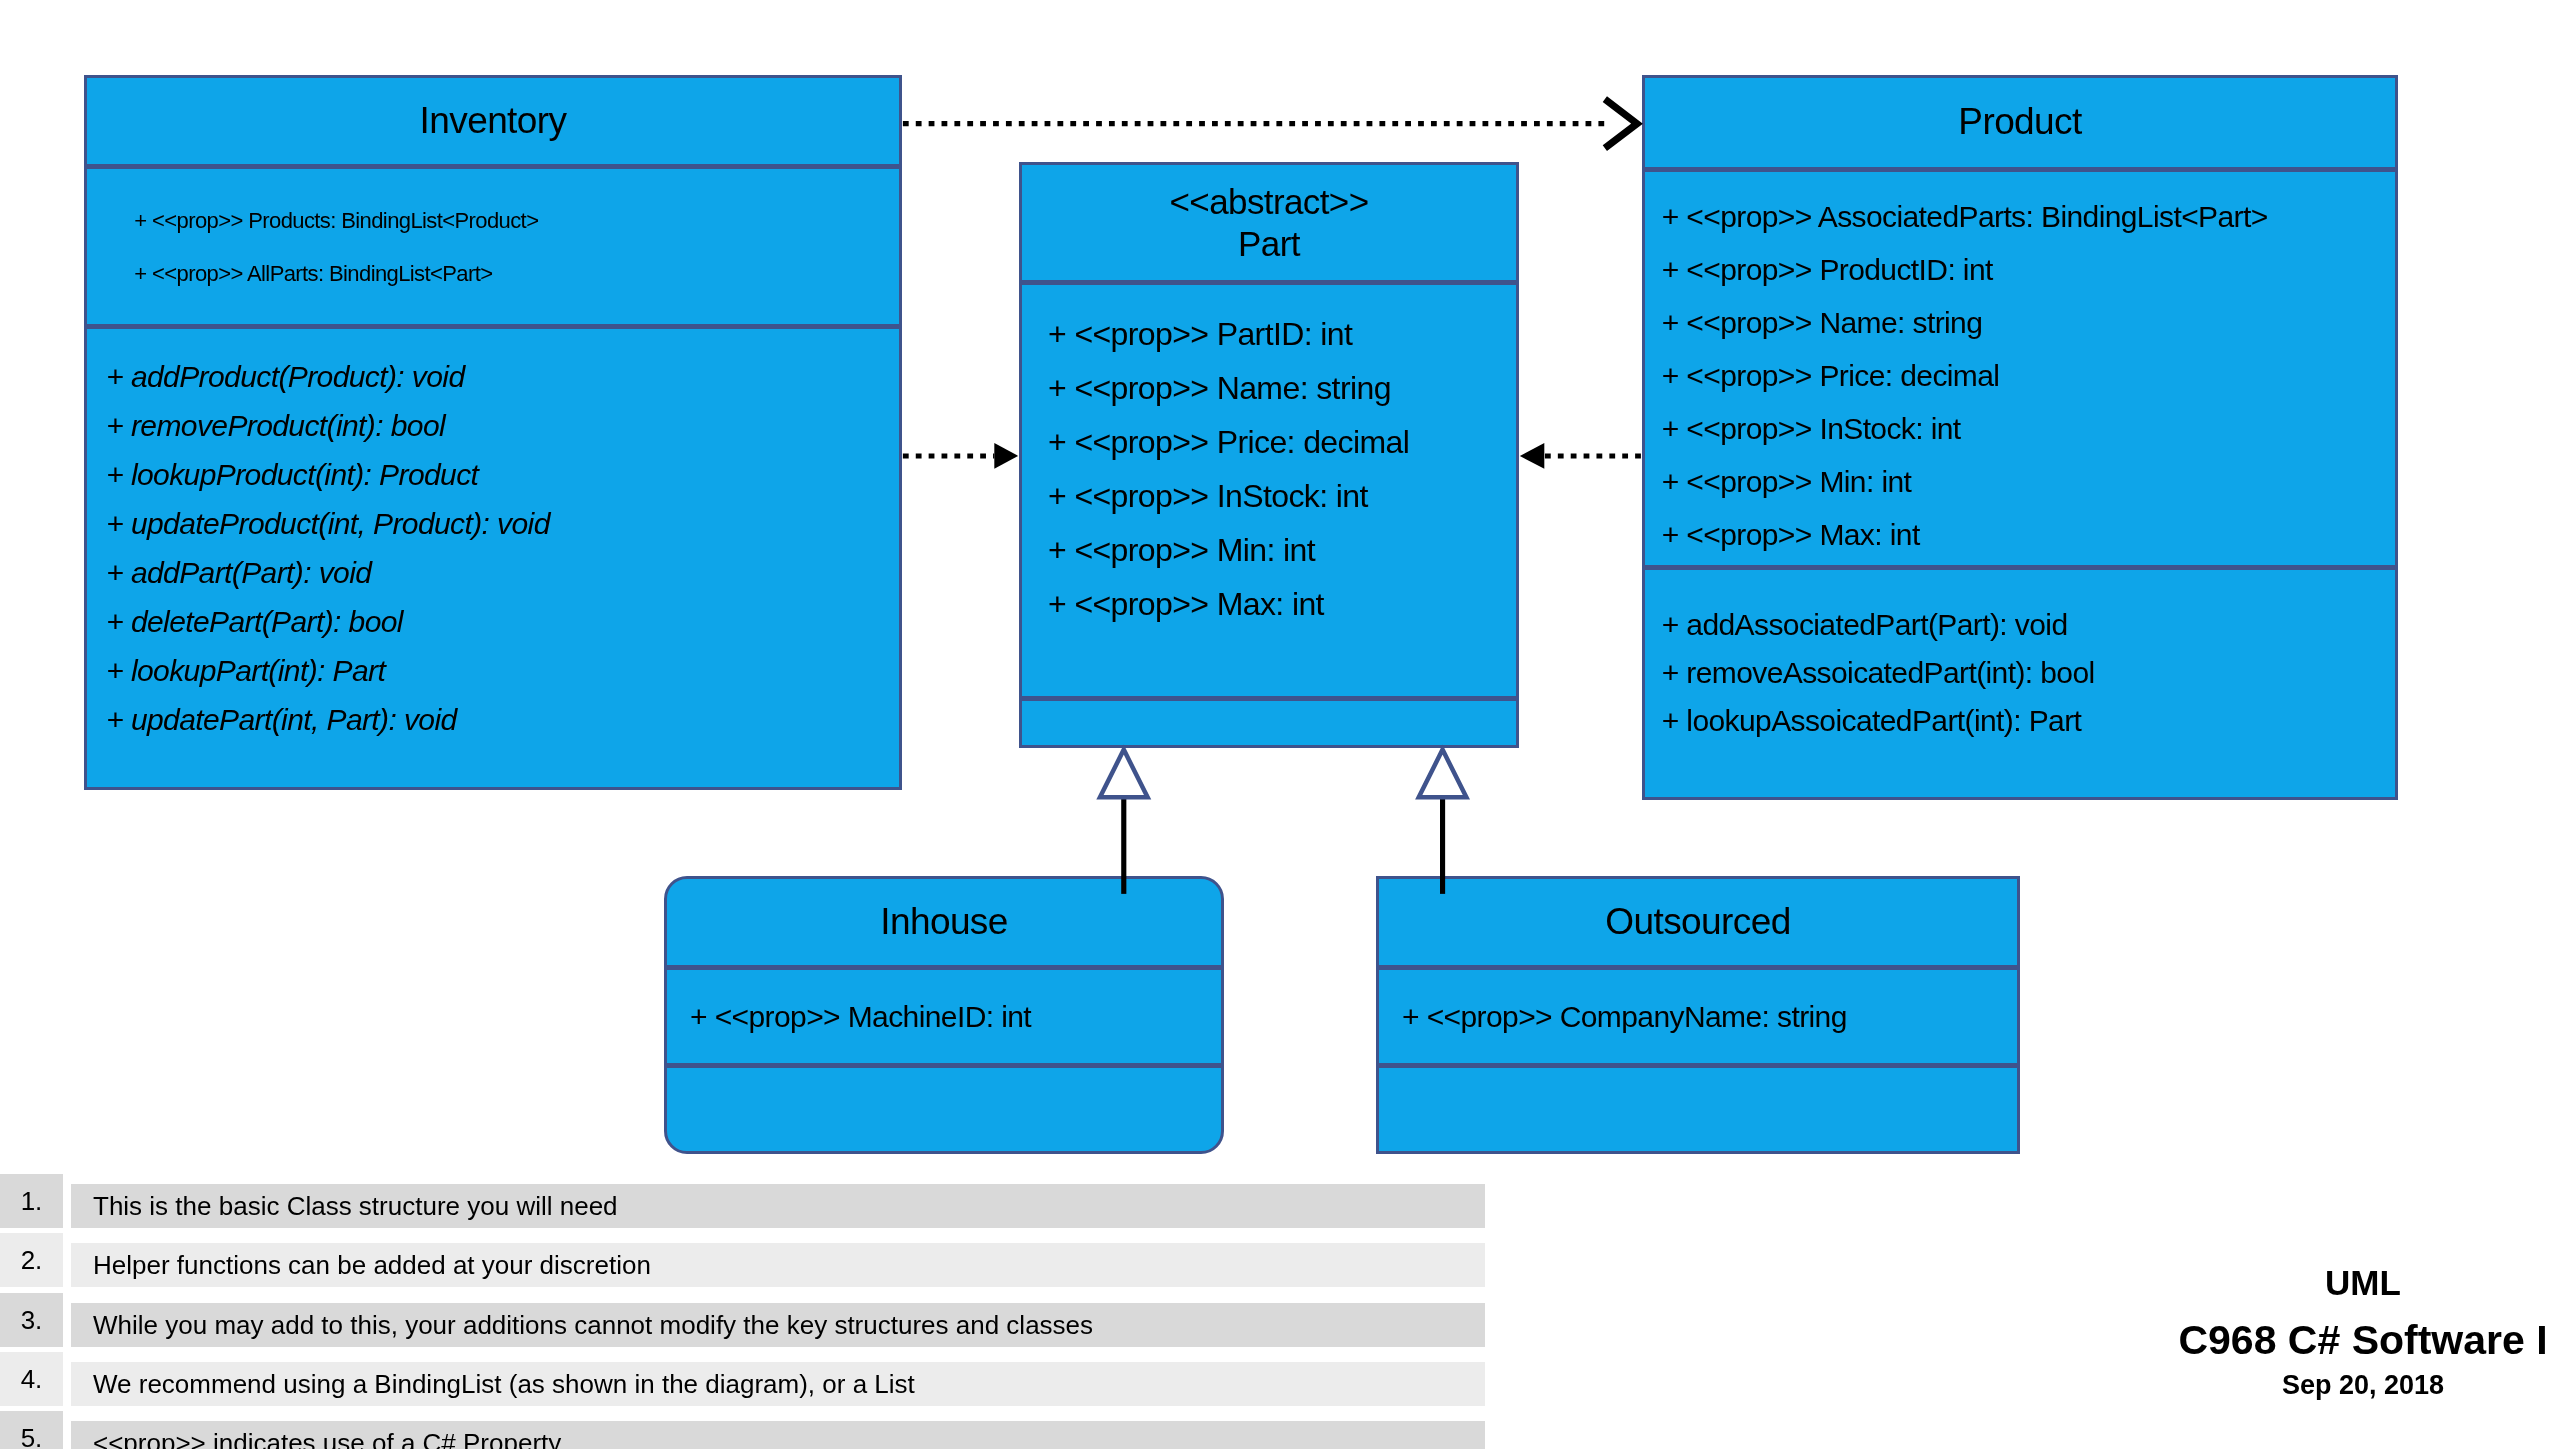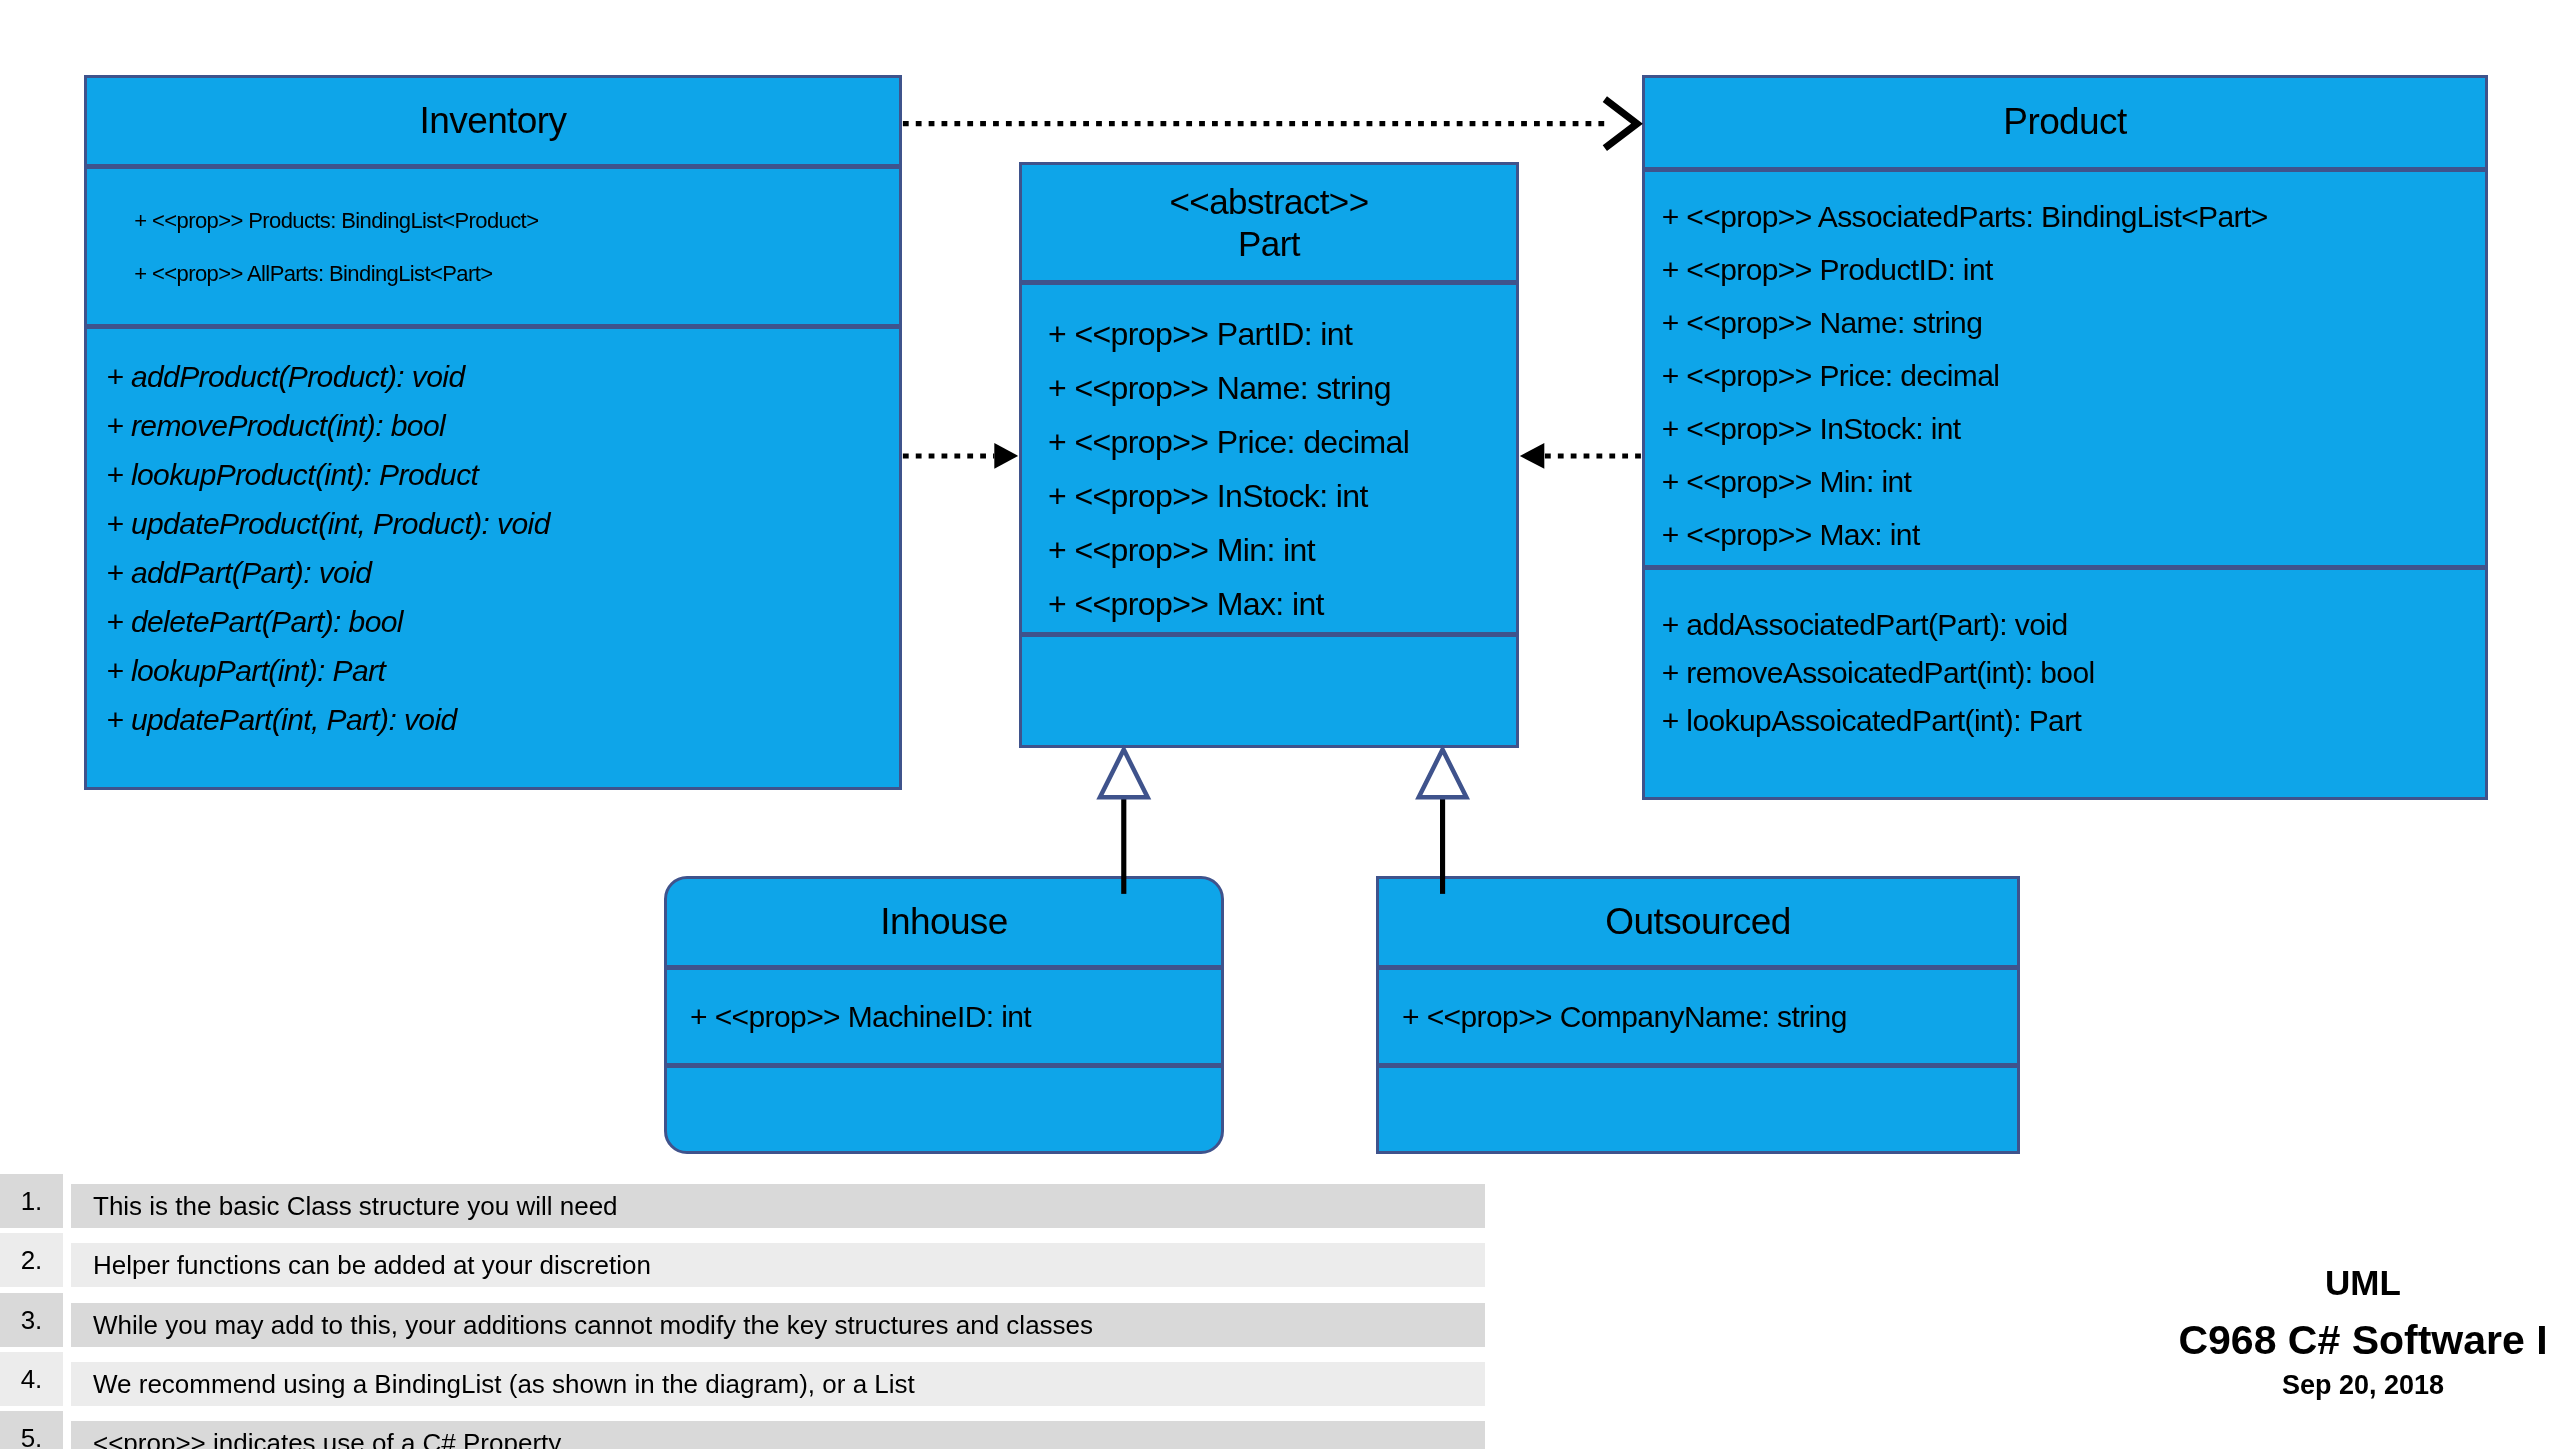--- a/index.html
+++ b/index.html
@@ -40,24 +40,24 @@
 
   #box-inventory{left:84px;top:75px;width:818px;height:715px;}
   #box-inventory .sec-title{height:86px;}
   #box-inventory .sec-attrs{height:160px;padding:24.5px 0 0 19.3px;}
   #box-inventory .sec-attrs .m-line{font-size:22px;line-height:53px;margin-left:28px;}
   #box-inventory .sec-methods{padding:23px 0 0 19.3px;}
   #box-inventory .sec-methods .m-line{font-size:30px;line-height:49px;font-style:italic;}
 
   #box-part{left:1019px;top:162px;width:500px;height:586px;}
   #box-part .sec-title{height:115px;font-size:35px;}
-  #box-part .sec-attrs{height:352px;padding:22px 0 0 26px;}
+  #box-part .sec-attrs{height:416px;padding:22px 0 0 26px;}
   #box-part .sec-attrs .m-line{font-size:32px;line-height:54px;}
 
-  #box-product{left:1642px;top:75px;width:846px;height:725px;}
+  #box-product{left:1642px;top:75px;width:756px;height:725px;}
   #box-product .sec-title{height:89px;}
   #box-product .sec-attrs{height:398px;padding:18px 0 0 16.7px;}
   #box-product .sec-attrs .m-line{font-size:30px;line-height:53px;}
   #box-product .sec-methods{padding:31px 0 0 16.7px;}
   #box-product .sec-methods .m-line{font-size:30px;line-height:48px;}
 
   .sub-class .sec-title{height:86px;}
   .sub-class .sec-attrs{height:98px;display:flex;align-items:center;padding-left:23px;}
   .sub-class .sec-attrs .m-line{font-size:30px;}
   #box-inhouse{left:664px;top:876px;width:560px;height:278px;border-radius:23px;}

